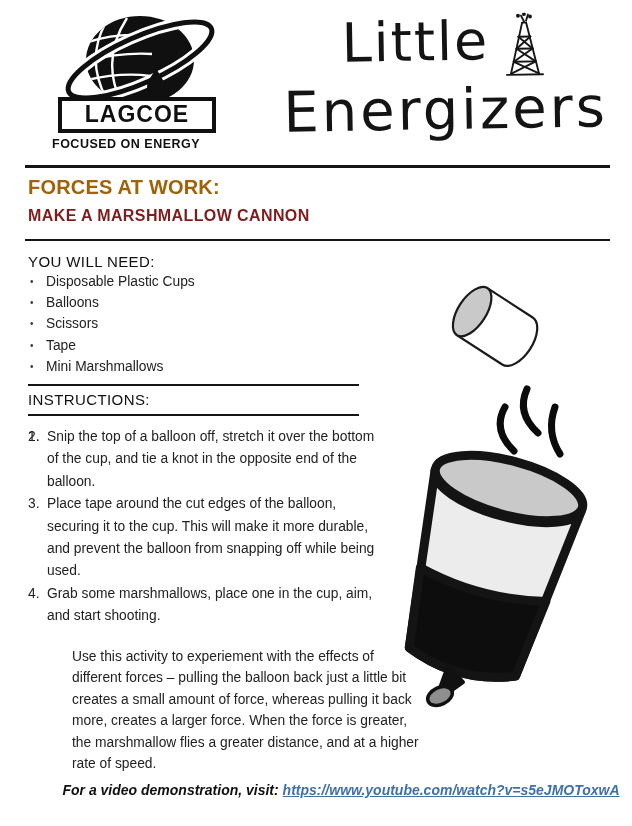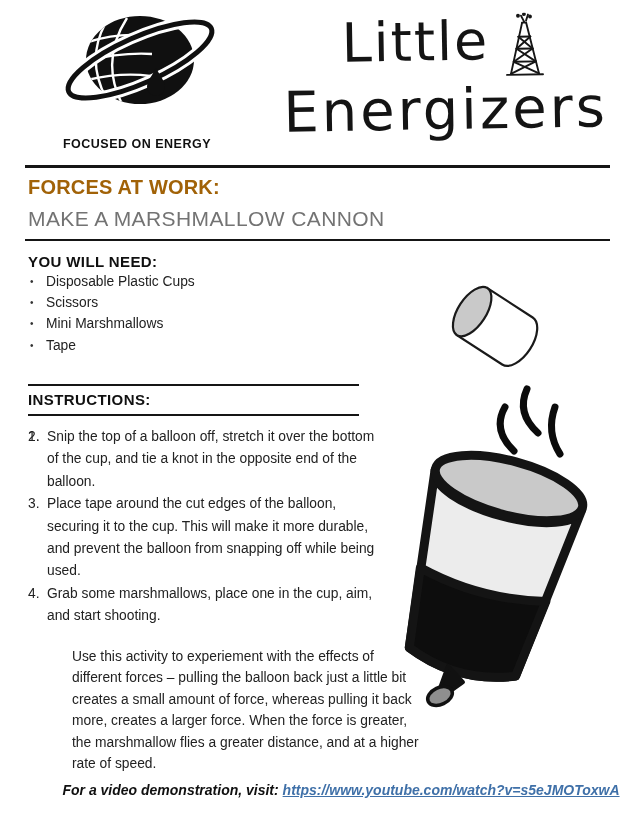--- a/index.html
+++ b/index.html
@@ -11,40 +11,40 @@
   .abs { position:absolute; }
 
   
   .logo-wrap { left:50px; top:10px; width:190px; height:152px; }
   .logo-box {
     position:absolute; left:8px; top:87px; width:158px; height:36px;
     background:#fff; border:4px solid #101010; text-align:center;
     font-weight:700; font-size:23px; line-height:27px; letter-spacing:1px; color:#101010;
   }
   .logo-tagline {
-    position:absolute; left:2px; top:127px; width:170px; text-align:center;
+    position:absolute; left:2px; top:127px; width:170px; 
     font-weight:700; font-size:12.5px; letter-spacing:0.5px; color:#101010;
   }
 
   
   .brand { left:258px; top:12px; width:374px; text-align:center; color:#141414;
            font-family:"DejaVu Sans", sans-serif; transform:rotate(-1deg); }
   .brand-row1 { display:flex; justify-content:center; align-items:flex-start; gap:12px; }
   .brand-line1 { font-size:54px; line-height:1.1; letter-spacing:2px; }
   .brand-line2 { font-size:56px; line-height:1; letter-spacing:3px; margin-top:0px; }
   .derrick { margin-top:2px; }
 
   
   .rule-full { left:25px; width:585px; height:2.5px; background:#151515; }
   .rule-sec  { left:28px; width:331px; height:1.7px; background:#151515; }
 
   
   .doc-heading { left:28px; top:176px; font-size:20px; font-weight:700; color:#a16207; letter-spacing:0.2px; }
-  .doc-subheading { left:28px; top:207px; font-size:21px; font-weight:400; color:#737373; letter-spacing:0.4px; }
-  .sec-heading { font-size:15px; font-weight:700; color:#101010; letter-spacing:0.4px; }
+  .doc-subheading { left:28px; top:207px; font-size:16px; font-weight:700; color:#7f1d1d; letter-spacing:0.4px; }
+  .sec-heading { font-size:15px; font-weight:400; color:#101010; letter-spacing:0.4px; }
 
   .materials { left:28px; top:253px; width:340px; }
   .materials ul { list-style:none; margin-top:1px; }
   .materials li { position:relative; padding-left:18px; font-size:13.8px; line-height:21.2px; color:#222; }
   .blt { position:absolute; left:2px; top:0; font-size:13px; color:#333; }
   .blt::before { content:"•"; font-size:10px; vertical-align:2px; }
 
   .steps { left:28px; top:426px; width:352px; list-style:none; }
   .steps li { position:relative; padding-left:19px; font-size:13.8px; line-height:22.4px; color:#222; }
   .num { position:absolute; left:0; top:0; }
@@ -76,20 +76,21 @@
       <path d="M 37,70 Q 72,62 100,66"></path>
     </g>
 
     <g transform="rotate(-24 90 50)" fill="none">
       <ellipse cx="90" cy="50" rx="78" ry="23" stroke="#ffffff" stroke-width="11"></ellipse>
       <ellipse cx="90" cy="50" rx="78" ry="23" stroke="#101010" stroke-width="5"></ellipse>
     </g>
 
     <path d="M 106,58 C 110,66 115,71 115,77 A 9 9 0 1 1 97,77 C 97,71 102,66 106,58 Z" fill="#101010"></path>
   </svg>
+  <div class="logo-box">LAGCOE</div>
   <div class="logo-tagline">FOCUSED ON ENERGY</div>
 </div>
 
 <div class="abs brand">
   <div class="brand-row1">
     <span class="brand-line1">Little</span>
     <svg class="derrick" width="46" height="68" viewBox="0 0 46 68">
       <g stroke="#161616" stroke-width="1.9" fill="none" stroke-linecap="round">
 
         <path d="M 23,9 L 20,3"></path>
@@ -121,23 +122,24 @@
 
 <div class="abs rule-full" style="top:165px"></div>
 <div class="abs doc-heading">FORCES AT WORK:</div>
 <div class="abs doc-subheading">MAKE A MARSHMALLOW CANNON</div>
 <div class="abs rule-full" style="top:239px; height:2px"></div>
 
 <div class="abs materials">
   <div class="sec-heading">YOU WILL NEED:</div>
   <ul>
       <li><span class="blt"></span><span>Disposable Plastic Cups</span></li>
+      <li><span class="blt"></span><span>Balloons</span></li>
       <li><span class="blt"></span><span>Scissors</span></li>
+      <li><span class="blt"></span><span>Tape</span></li>
       <li><span class="blt"></span><span>Mini Marshmallows</span></li>
-      <li><span class="blt"></span><span>Tape</span></li>
     </ul>
 </div>
 
 <div class="abs rule-sec" style="top:384px"></div>
 <div class="abs sec-heading" style="left:28px; top:391px">INSTRUCTIONS:</div>
 <div class="abs rule-sec" style="top:414px"></div>
 
 <ol class="abs steps">
     <li><span class="num">1.</span></li>
     <li><span class="num">2.</span><span>Snip the top of a balloon off, stretch it over the bottom of the cup, and tie a knot in the opposite end of the balloon.</span></li>

